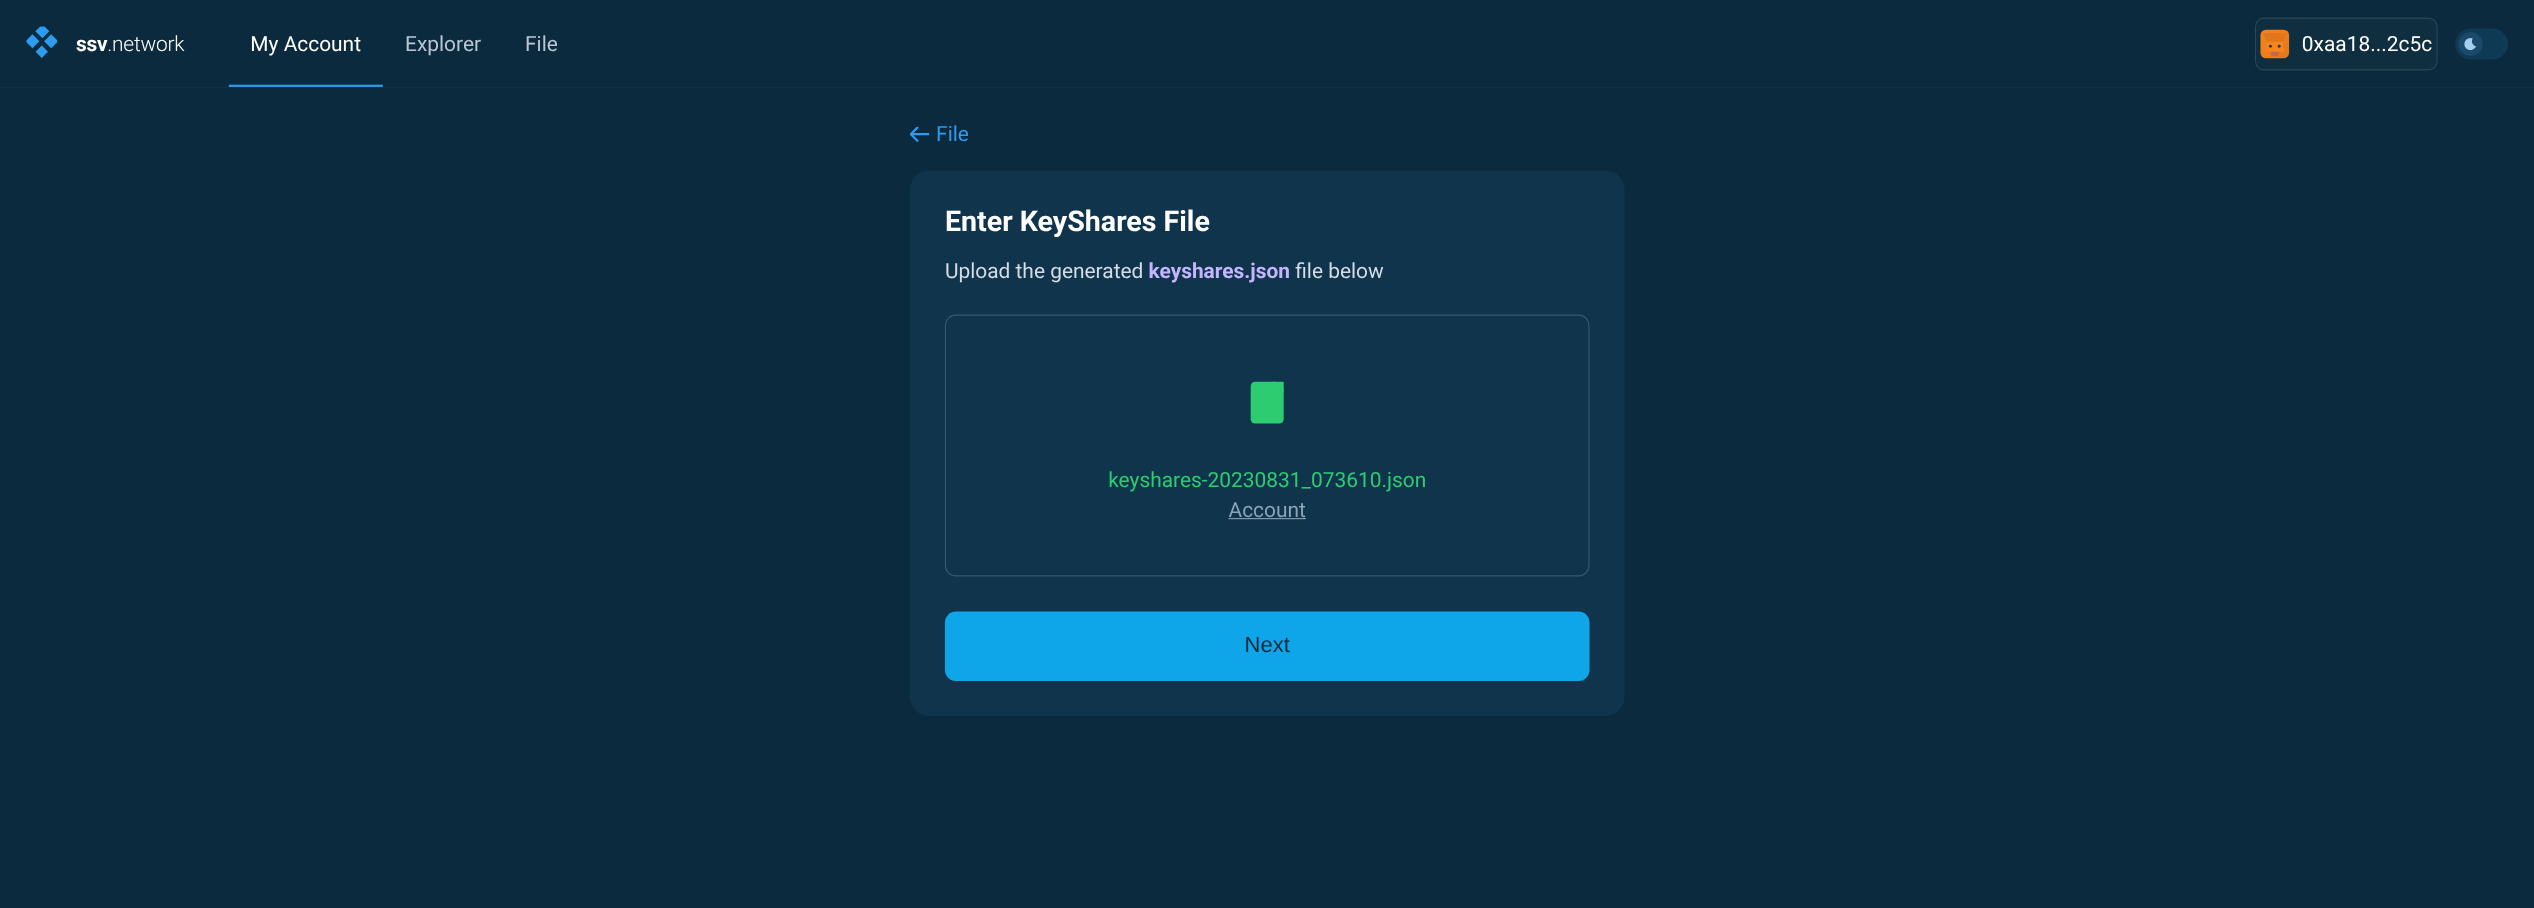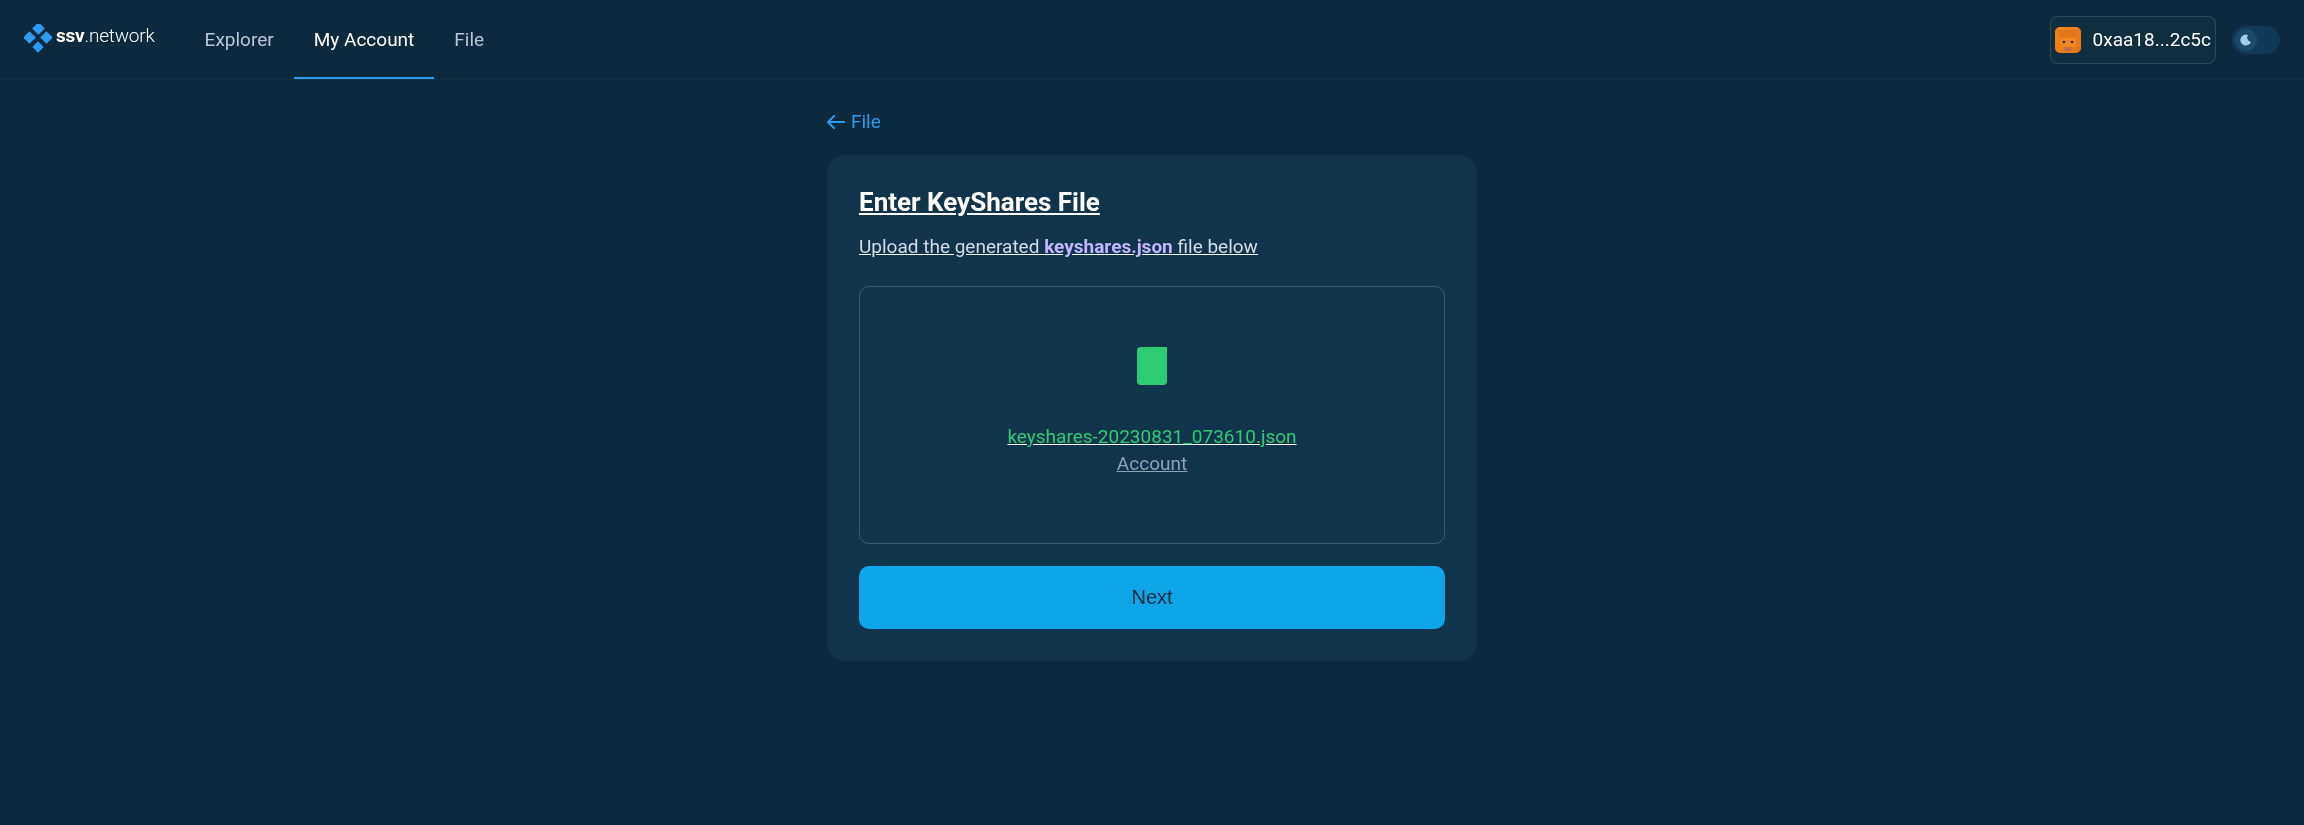--- a/index.html
+++ b/index.html
@@ -26,23 +26,23 @@
       background-color: #0b2a3d;
       border-bottom: 1px solid rgba(255,255,255,0.03);
     }
     .header-left {
       display: flex;
       align-items: center;
       height: 100%;
     }
     .logo-wrap {
       display: flex;
-      align-items: flex-start;
-      gap: 4px;
-      margin-right: 30px;
+      align-items: center;
+      gap: 17px;
+      margin-right: 40px;
     }
     .logo-icon {
       width: 28px;
       height: 32px;
       position: relative;
     }
     .logo-text {
       font-size: 19px;
       color: #fff;
       letter-spacing: -0.2px;
@@ -143,46 +143,45 @@
       gap: 6px;
       color: #2d9cf0;
       font-size: 19px;
       cursor: pointer;
       margin-bottom: 22px;
     }
     .card {
       background: #0f344c;
       border-radius: 18px;
       padding: 32px;
-      text-decoration: underline;
     }
     .card-title {
       font-size: 26px;
       font-weight: 700;
       color: #fff;
       margin-bottom: 18px;
     }
     .card-desc {
       font-size: 19px;
       color: #d4dde6;
       margin-bottom: 28px;
     }
     .card-desc .bold {
       font-weight: 700;
       color: #c4b5fd;
     }
     .dropzone {
       border: 1px solid rgba(120,160,190,0.35);
       border-radius: 10px;
-      padding: 60px 20px 68px;
+      padding: 60px 20px 48px;
       display: flex;
       flex-direction: column;
       align-items: center;
       justify-content: center;
-      margin-bottom: 22px;
+      margin-bottom: 32px;
     }
     .file-icon {
       width: 30px;
       height: 38px;
       background: #2ecc71;
       border-radius: 4px 8px 4px 4px;
       position: relative;
       margin-bottom: 40px;
     }
     .file-icon::after {
@@ -233,25 +232,25 @@
           <rect x="1" y="9" width="9" height="9" fill="#2d9cf0" transform="rotate(45 5.5 13.5)"></rect>
           <rect x="18" y="9" width="9" height="9" fill="#2d9cf0" transform="rotate(45 22.5 13.5)"></rect>
           <rect x="10" y="19" width="8" height="8" fill="#2d9cf0" transform="rotate(45 14 23)"></rect>
         </svg>
       </div>
       <span class="logo-text">
         <span class="bold">ssv</span><span class="light">.network</span>
       </span>
     </div>
     <div class="nav">
+      <div class="nav-item active">
+        <span>My Account</span>
+      </div>
       <div class="nav-item">
         <span>Explorer</span>
-      </div>
-      <div class="nav-item active">
-        <span>My Account</span>
       </div>
       <div class="nav-item">
         <span>File</span>
       </div>
     </div>
   </div>
   <div class="header-right">
     <div class="wallet-btn">
       <div class="wallet-icon">
         <svg width="26" height="26" viewBox="0 0 26 26">

